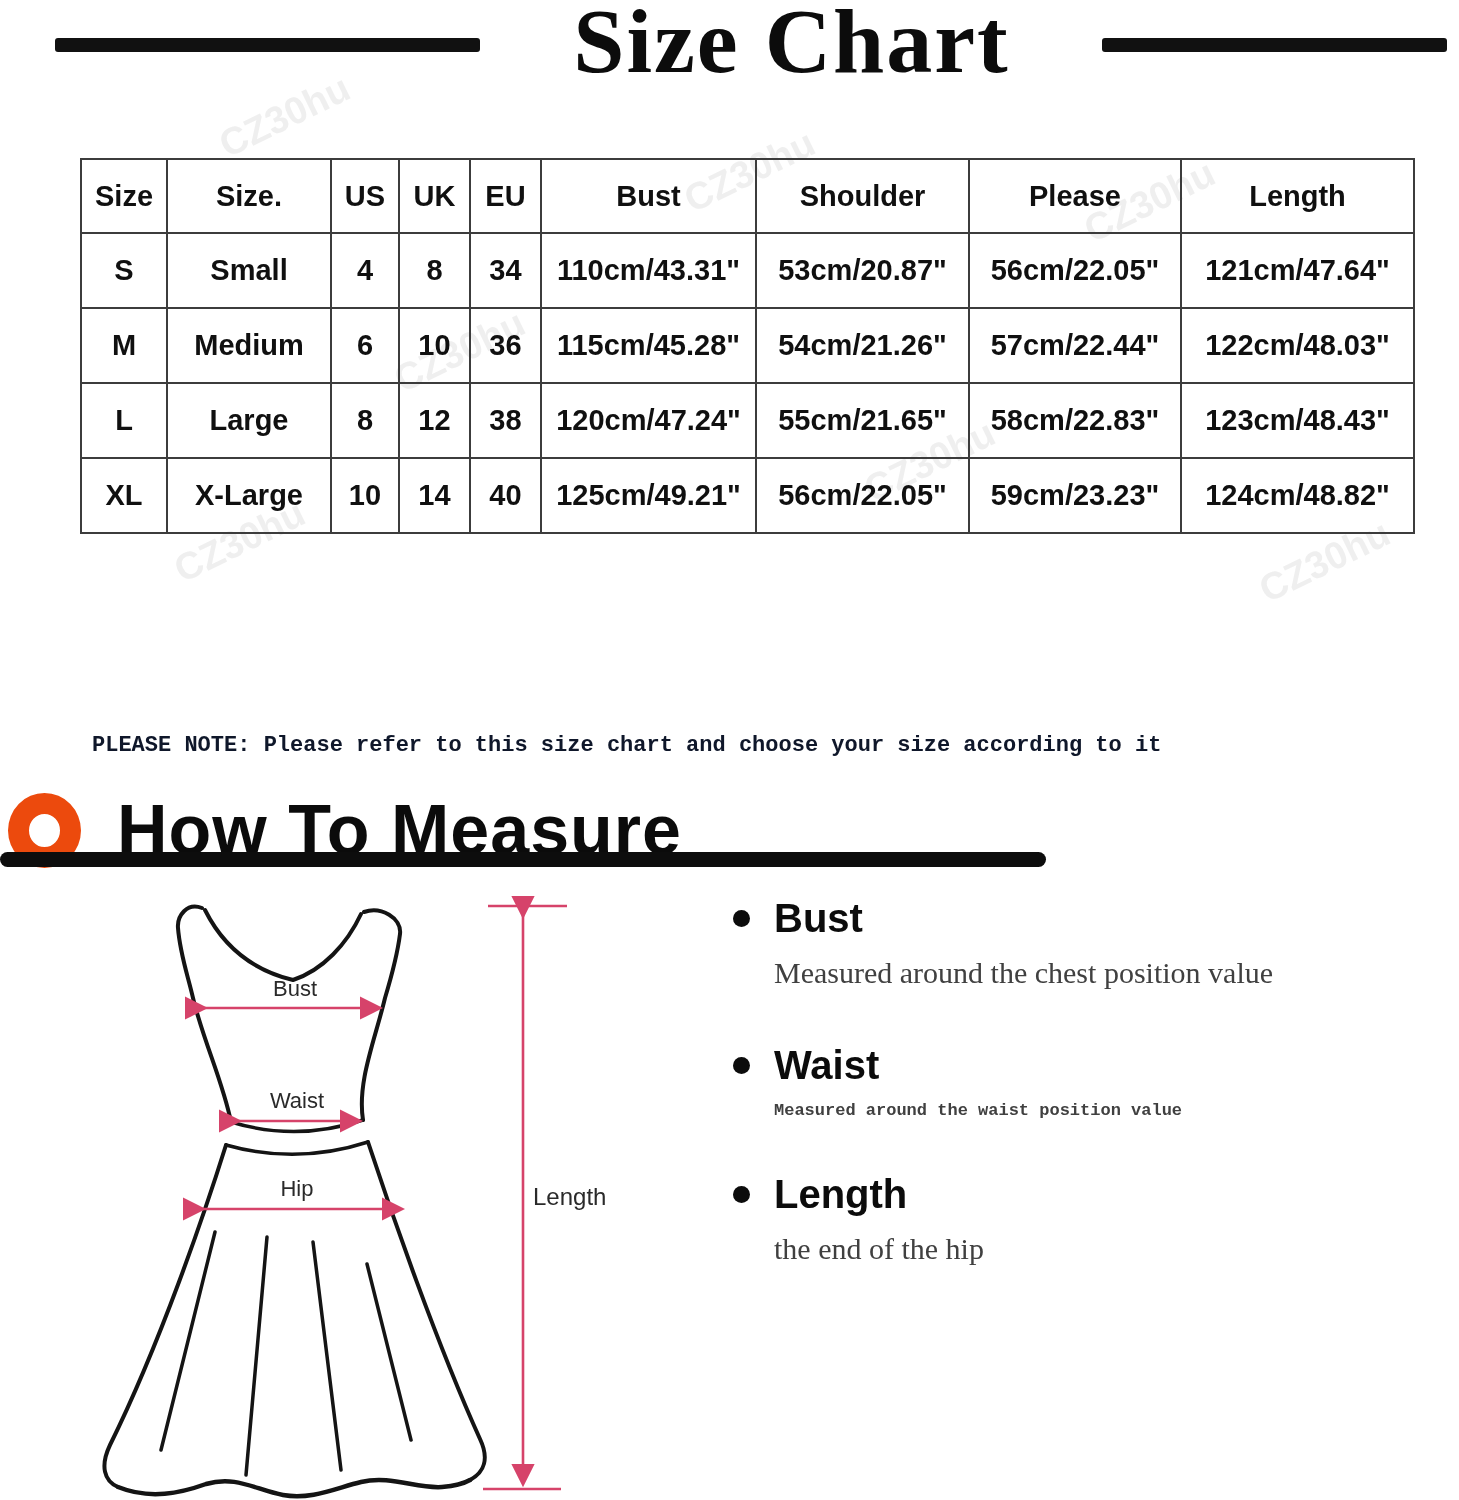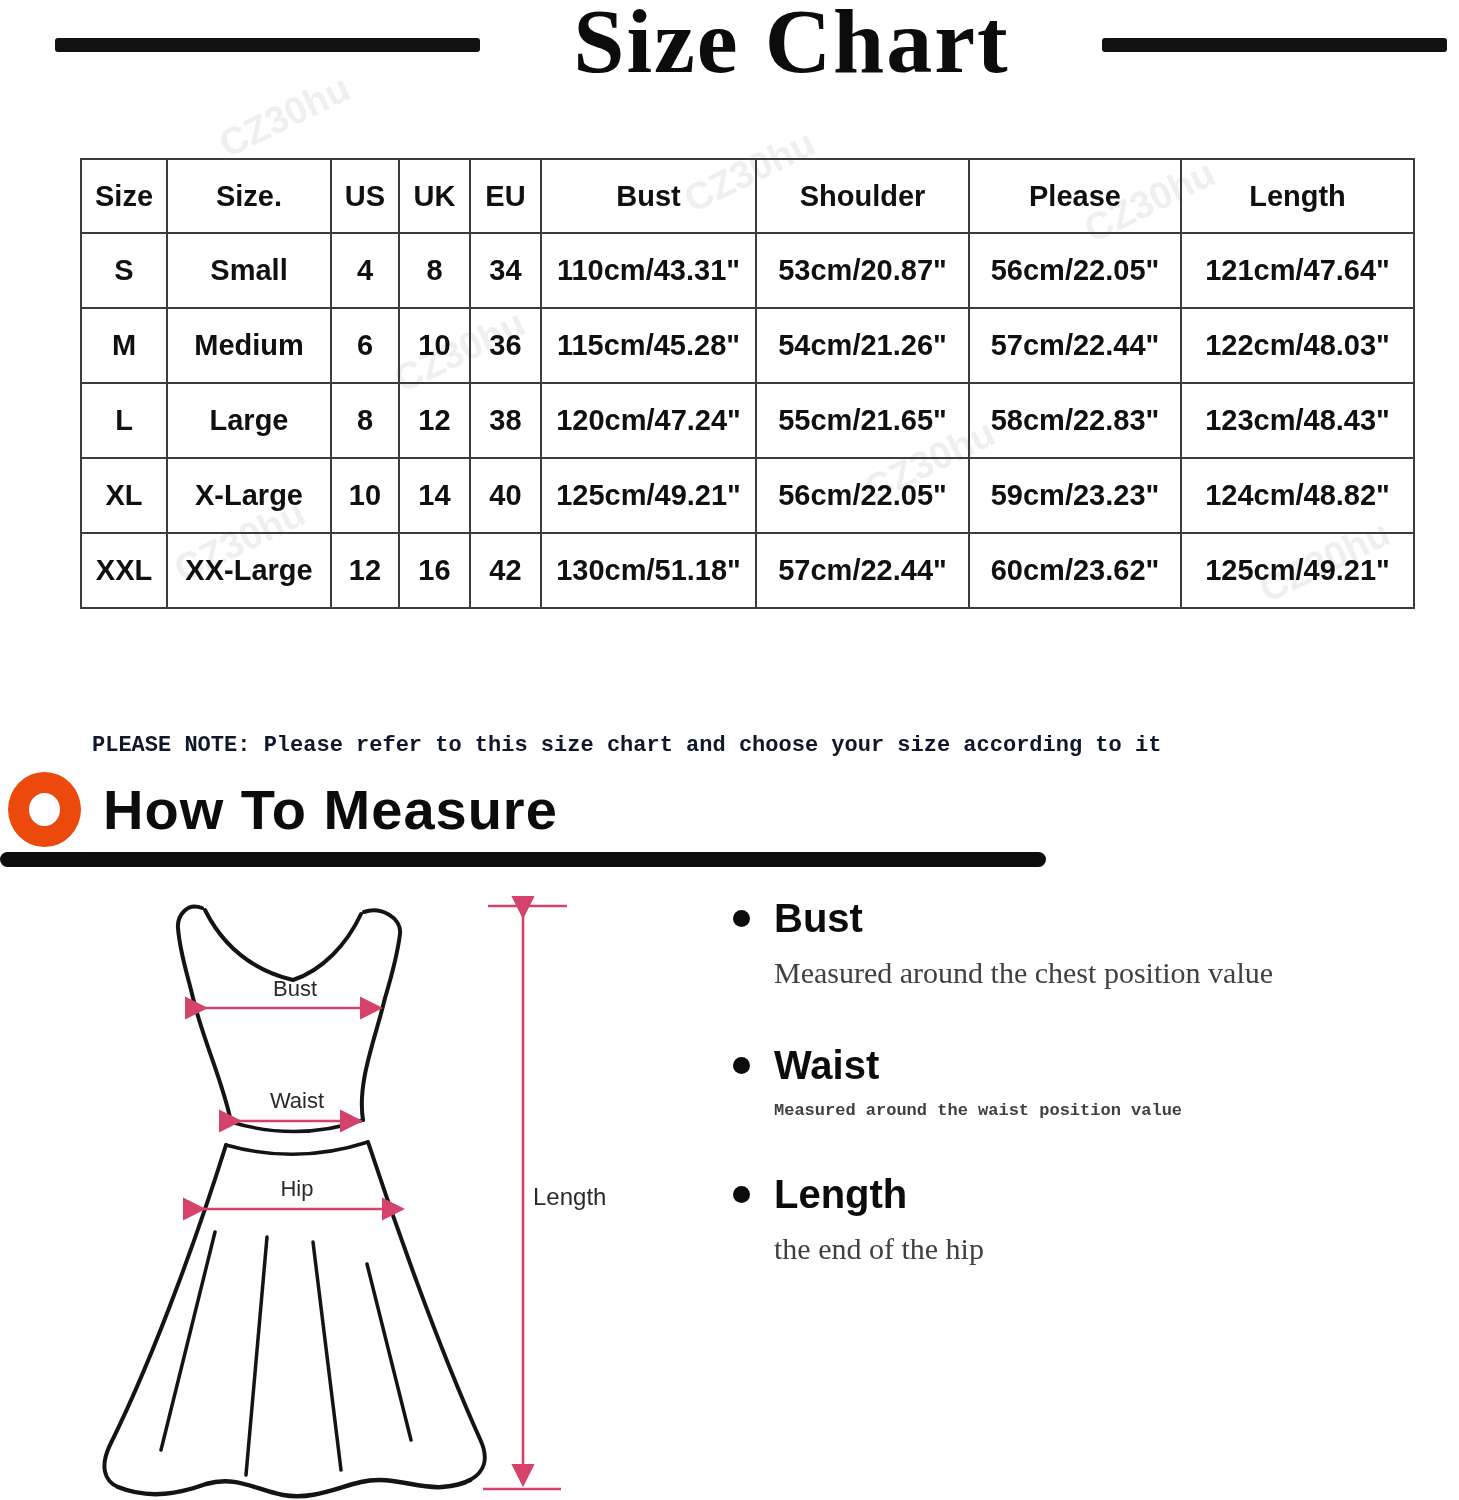--- a/index.html
+++ b/index.html
@@ -34,21 +34,21 @@
   .size-table col:nth-child(8){width:212px;}
   .size-table col:nth-child(9){width:233px;}
 
   
   .note{position:absolute;left:92px;top:733px;font-family:"Liberation Mono",monospace;
         font-size:22px;font-weight:bold;color:#0f172a;white-space:nowrap;}
 
   
   .htm-row{position:absolute;left:8px;top:772px;display:flex;align-items:center;gap:18px;}
   .ring{width:31px;height:33px;border:21px solid #ec4a0d;border-radius:50%;background:#fff;}
-  .htm-title{margin:4px;font-size:56px;font-weight:bold;letter-spacing:1px;color:#0b0b0b;}
+  .htm-title{margin:18px;font-size:70px;font-weight:bold;letter-spacing:1px;color:#0b0b0b;}
   .htm-underline{position:absolute;left:0;top:852px;width:1046px;height:15px;background:#0d0d0d;border-radius:8px;}
 
   
   .diagram{position:absolute;left:55px;top:892px;}
   .diagram text{font-family:"Liberation Sans",sans-serif;fill:#2a2a2a;}
 
   
   .bullets{position:absolute;left:733px;top:896px;width:715px;display:flex;flex-direction:column;}
   .m-item{display:flex;align-items:flex-start;}
   .m-item + .m-item{margin-top:48px;}
@@ -137,31 +137,20 @@
         <tr>
           <td>XL</td>
           <td>X-Large</td>
           <td>10</td>
           <td>14</td>
           <td>40</td>
           <td>125cm/49.21"</td>
           <td>56cm/22.05"</td>
           <td>59cm/23.23"</td>
           <td>124cm/48.82"</td>
-        </tr>
-        <tr>
-          <td>XXL</td>
-          <td>XX-Large</td>
-          <td>12</td>
-          <td>16</td>
-          <td>42</td>
-          <td>130cm/51.18"</td>
-          <td>57cm/22.44"</td>
-          <td>60cm/23.62"</td>
-          <td>125cm/49.21"</td>
         </tr>
       </tbody>
   </table>
 
   <div class="note">PLEASE NOTE: Please refer to this size chart and choose your size according to it</div>
 
   <div class="htm-row">
     <span class="ring"></span>
     <h2 class="htm-title">How To Measure</h2>
   </div>

